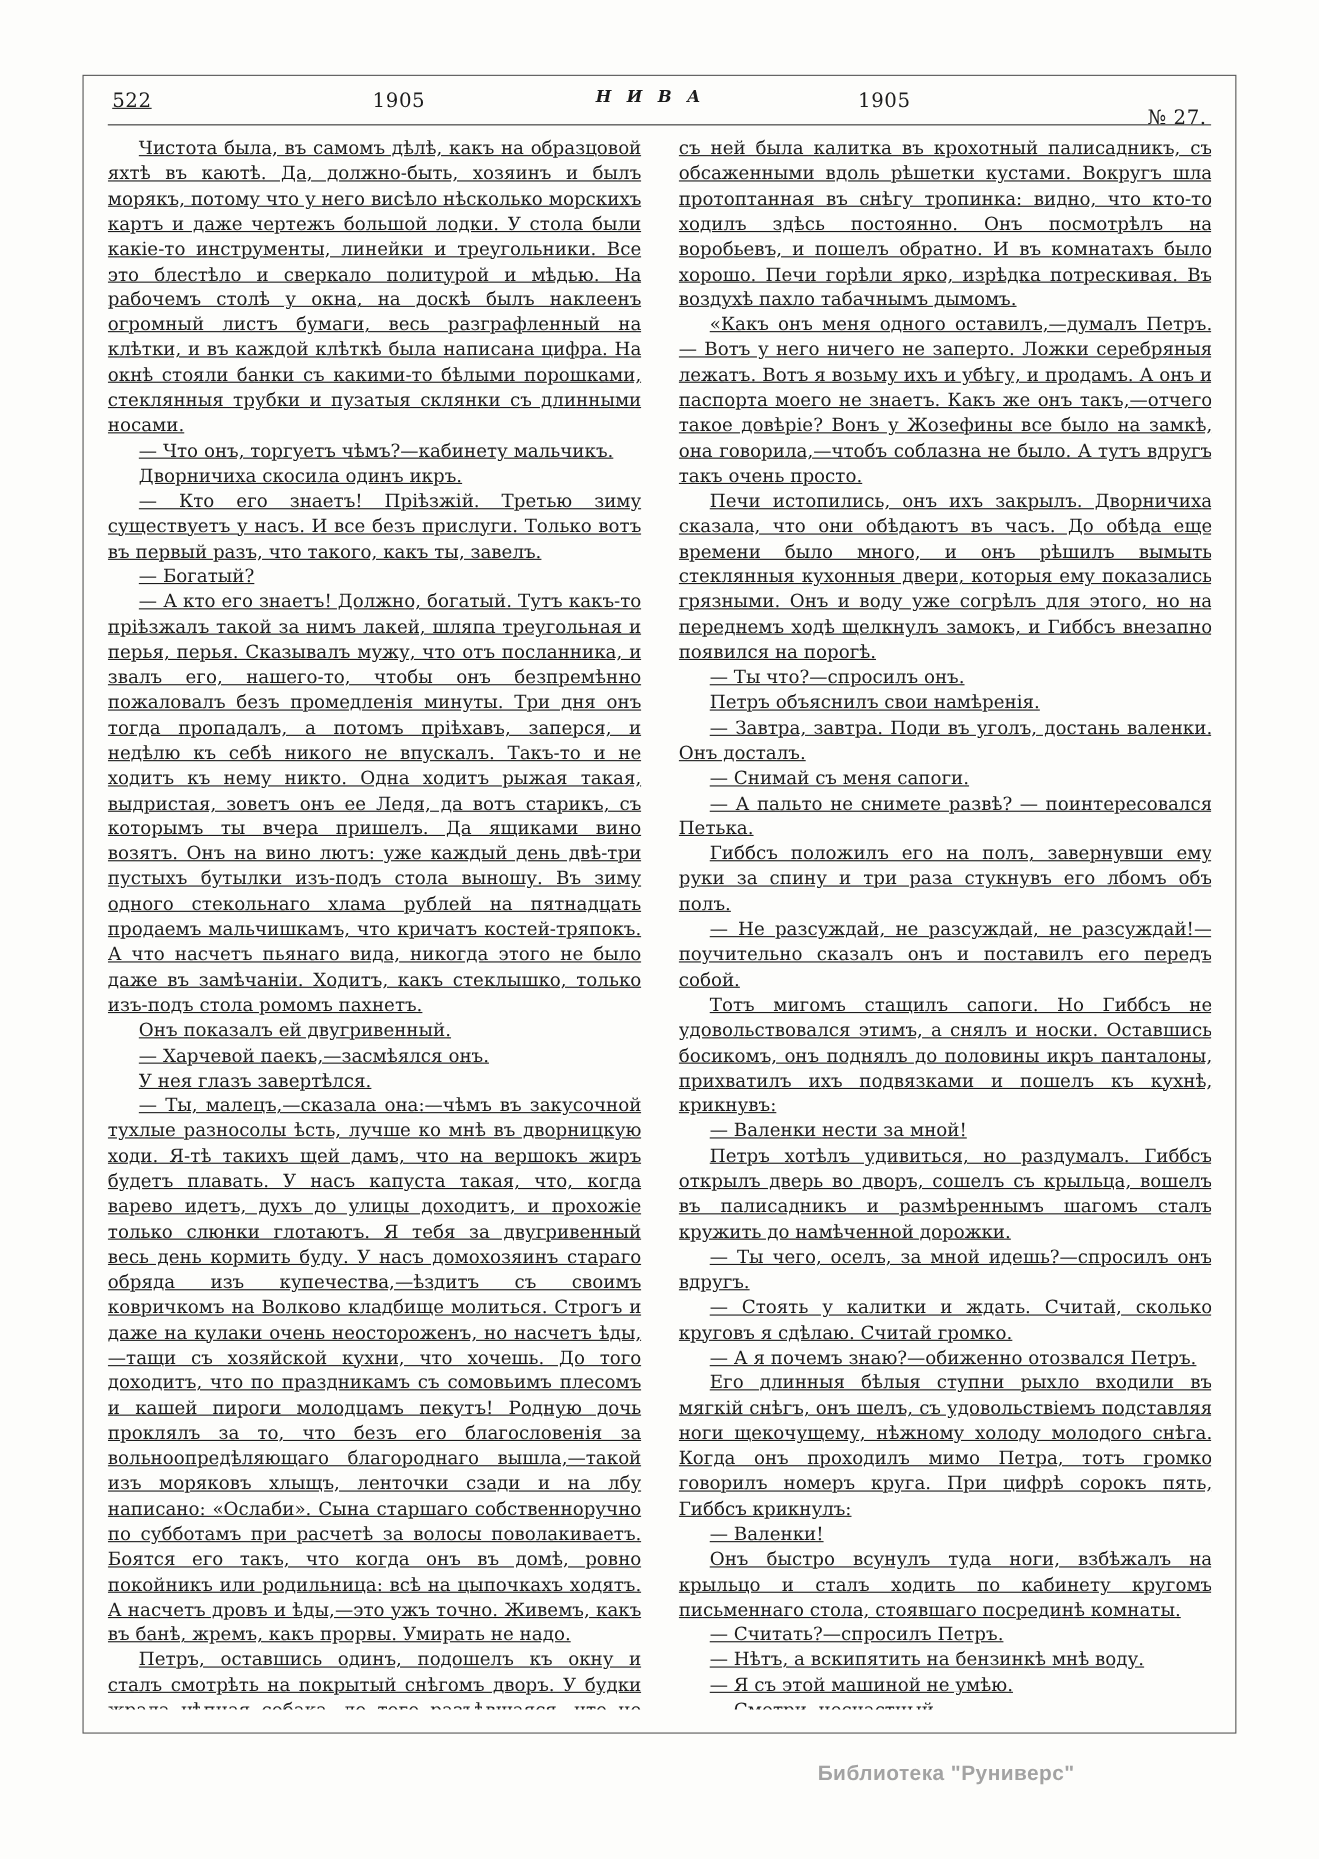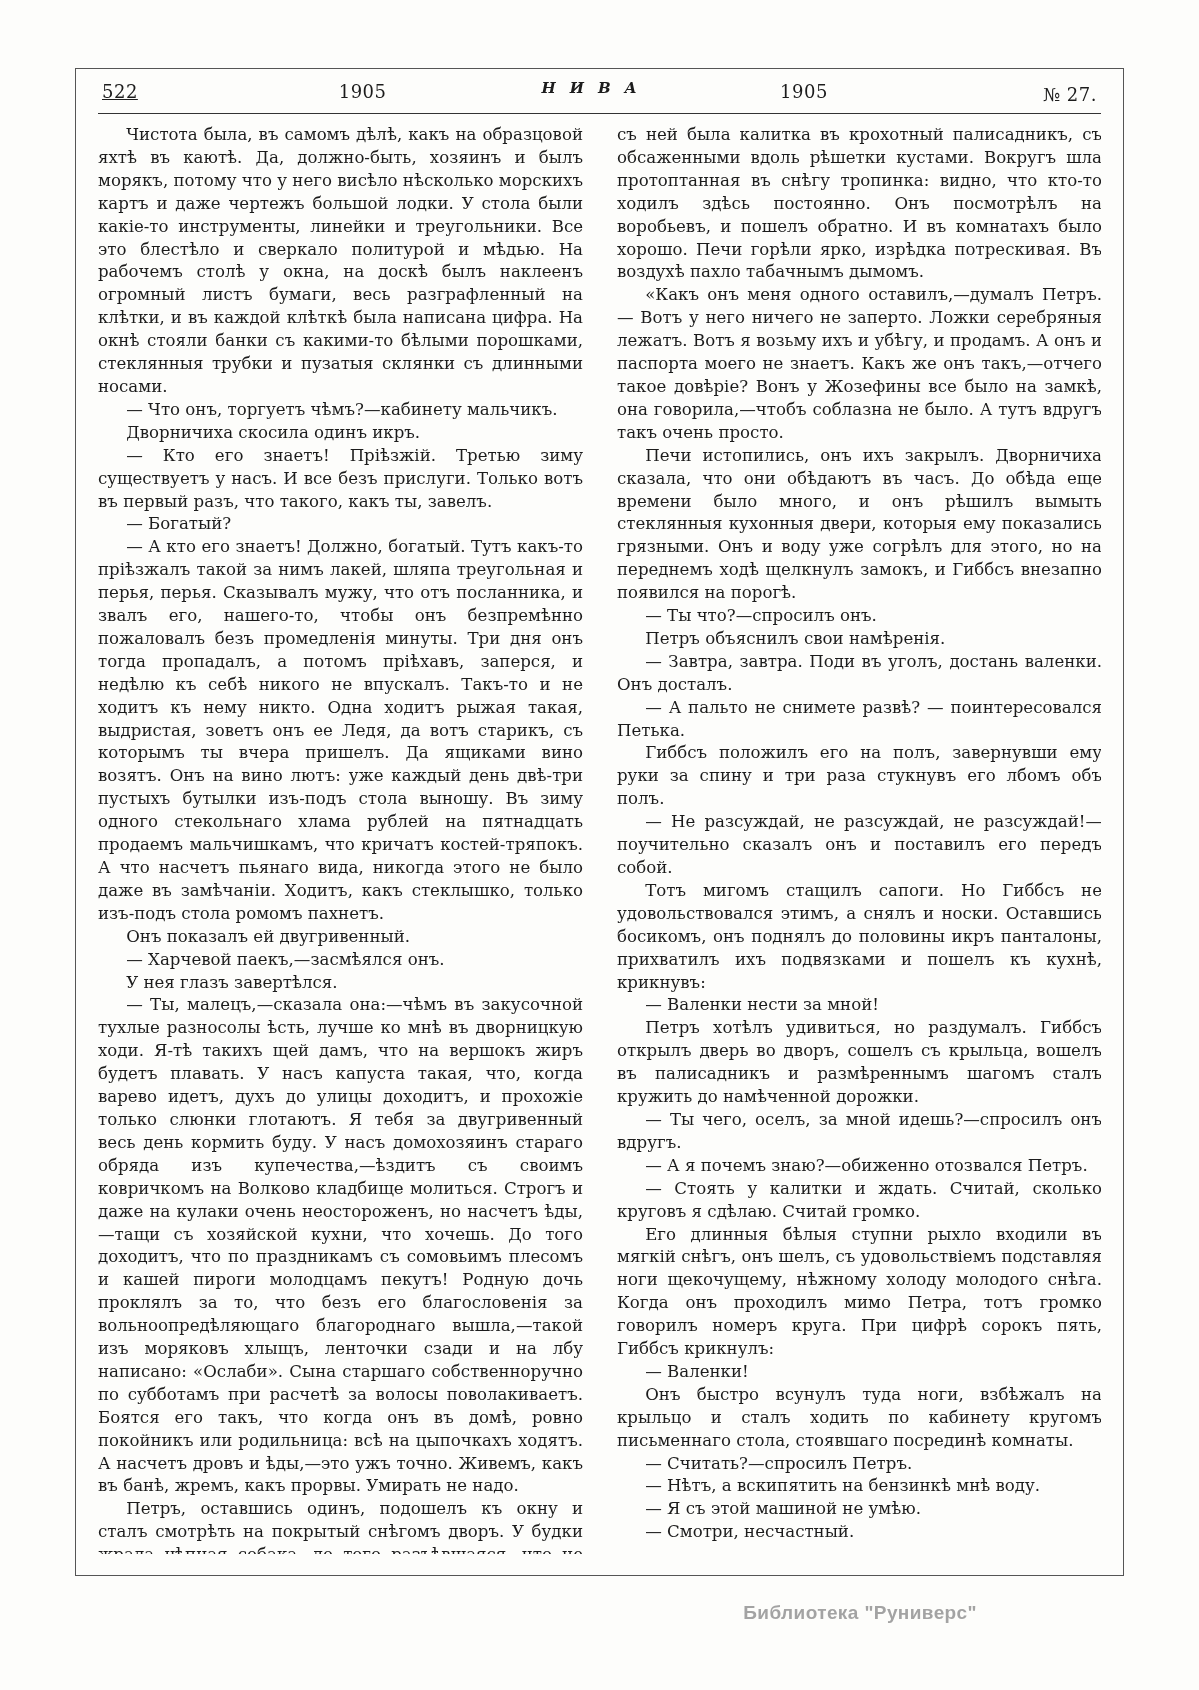--- a/index.html
+++ b/index.html
@@ -22,36 +22,36 @@
     position:relative;height:30px;
     font-size:18px;letter-spacing:.5px;
   }
   .page-header .hnum{position:absolute;left:4px;top:2px;text-decoration:underline;}
   .page-header .hyear-left{position:absolute;left:24%;top:2px;}
   .page-header .htitle{
     position:absolute;left:50%;top:0;transform:translateX(-53%);
     font-size:15px;letter-spacing:14px;font-weight:bold;font-style:italic;
   }
   .page-header .hyear-right{position:absolute;left:68%;top:2px;}
-  .page-header .hissue{position:absolute;right:4px;top:5px;}
+  .page-header .hissue{position:absolute;right:4px;top:18px;}
   .header-rule{
     border:none;border-top:1px solid #333;margin:4px 0 10px 0;
   }
   .columns{
     display:flex;gap:34px;
     height:1430px;overflow:hidden;
   }
   .col{
     width:485px;flex:0 0 485px;
     font-size:16.6px;line-height:22.9px;
     text-align:justify;
     overflow:hidden;
   }
   .col p{margin:0;}
-  .para{text-indent:1.7em;}
+  .para{text-indent:1.7em;text-decoration:underline;}
   .para.no-indent{text-indent:0;}
   .watermark{
     position:absolute;right:222px;bottom:66px;
     font-family:"Liberation Sans","DejaVu Sans",sans-serif;
     font-size:19px;font-weight:600;color:#a3a3a3;letter-spacing:.4px;
   }
 </style>
 </head>
 <body>
 
@@ -82,29 +82,30 @@
           <p class="para">— Ты, малецъ,—сказала она:—чѣмъ въ закусочной тухлые разносолы ѣсть, лучше ко мнѣ въ дворницкую ходи. Я-тѣ такихъ щей дамъ, что на вершокъ жиръ будетъ плавать. У насъ капуста такая, что, когда варево идетъ, духъ до улицы доходитъ, и прохожіе только слюнки глотаютъ. Я тебя за двугривенный весь день кормить буду. У насъ домохозяинъ стараго обряда изъ купечества,—ѣздитъ съ своимъ ковричкомъ на Волково кладбище молиться. Строгъ и даже на кулаки очень неостороженъ, но насчетъ ѣды,—тащи съ хозяйской кухни, что хочешь. До того доходитъ, что по праздникамъ съ сомовьимъ плесомъ и кашей пироги молодцамъ пекутъ! Родную дочь проклялъ за то, что безъ его благословенія за вольноопредѣляющаго благороднаго вышла,—такой изъ моряковъ хлыщъ, ленточки сзади и на лбу написано: «Ослаби». Сына старшаго собственноручно по субботамъ при расчетѣ за волосы поволакиваетъ. Боятся его такъ, что когда онъ въ домѣ, ровно покойникъ или родильница: всѣ на цыпочкахъ ходятъ. А насчетъ дровъ и ѣды,—это ужъ точно. Живемъ, какъ въ банѣ, жремъ, какъ прорвы. Умирать не надо.</p>
           <p class="para">Петръ, оставшись одинъ, подошелъ къ окну и сталъ смотрѣть на покрытый снѣгомъ дворъ. У будки жрала цѣпная собака, до того разъѣвшаяся, что не могла шевелиться. По двору бѣгалъ лопоухій щенокъ и визжалъ, подбрасывая кверху щепку. На заборѣ сидѣло два кота, свѣсивъ хвосты, и, щурясь, посматривали на воробьевъ. За заборомъ виднѣлись березы сада и скворечникъ, придѣланный къ одному изъ стволовъ. Черезъ открытую форточку онъ слышалъ, какъ гдѣ-то рубили что-то, и стукъ ножа о дерево мелкой дробью стоялъ въ тихомъ морозномъ воздухѣ. Только-что разсвѣло, и мутный зимній денёкъ тихо сыпалъ сверху пушистыми мягкими снѣжинками.</p>
         </div>
       <div class="col">
           <p class="para no-indent">съ ней была калитка въ крохотный палисадникъ, съ обсаженными вдоль рѣшетки кустами. Вокругъ шла протоптанная въ снѣгу тропинка: видно, что кто-то ходилъ здѣсь постоянно. Онъ посмотрѣлъ на воробьевъ, и пошелъ обратно. И въ комнатахъ было хорошо. Печи горѣли ярко, изрѣдка потрескивая. Въ воздухѣ пахло табачнымъ дымомъ.</p>
           <p class="para">«Какъ онъ меня одного оставилъ,—думалъ Петръ.— Вотъ у него ничего не заперто. Ложки серебряныя лежатъ. Вотъ я возьму ихъ и убѣгу, и продамъ. А онъ и паспорта моего не знаетъ. Какъ же онъ такъ,—отчего такое довѣріе? Вонъ у Жозефины все было на замкѣ, она говорила,—чтобъ соблазна не было. А тутъ вдругъ такъ очень просто.</p>
           <p class="para">Печи истопились, онъ ихъ закрылъ. Дворничиха сказала, что они обѣдаютъ въ часъ. До обѣда еще времени было много, и онъ рѣшилъ вымыть стеклянныя кухонныя двери, которыя ему показались грязными. Онъ и воду уже согрѣлъ для этого, но на переднемъ ходѣ щелкнулъ замокъ, и Гиббсъ внезапно появился на порогѣ.</p>
           <p class="para">— Ты что?—спросилъ онъ.</p>
           <p class="para">Петръ объяснилъ свои намѣренія.</p>
           <p class="para">— Завтра, завтра. Поди въ уголъ, достань валенки. Онъ досталъ.</p>
+          <p class="para">— Снимай съ меня сапоги.</p>
           <p class="para">— А пальто не снимете развѣ? — поинтересовался Петька.</p>
           <p class="para">Гиббсъ положилъ его на полъ, завернувши ему руки за спину и три раза стукнувъ его лбомъ объ полъ.</p>
           <p class="para">— Не разсуждай, не разсуждай, не разсуждай!—поучительно сказалъ онъ и поставилъ его передъ собой.</p>
           <p class="para">Тотъ мигомъ стащилъ сапоги. Но Гиббсъ не удовольствовался этимъ, а снялъ и носки. Оставшись босикомъ, онъ поднялъ до половины икръ панталоны, прихватилъ ихъ подвязками и пошелъ къ кухнѣ, крикнувъ:</p>
           <p class="para">— Валенки нести за мной!</p>
           <p class="para">Петръ хотѣлъ удивиться, но раздумалъ. Гиббсъ открылъ дверь во дворъ, сошелъ съ крыльца, вошелъ въ палисадникъ и размѣреннымъ шагомъ сталъ кружить до намѣченной дорожки.</p>
           <p class="para">— Ты чего, оселъ, за мной идешь?—спросилъ онъ вдругъ.</p>
+          <p class="para">— Стоять у калитки и ждать. Считай, сколько круговъ я сдѣлаю. Считай громко.</p>
           <p class="para">— А я почемъ знаю?—обиженно отозвался Петръ.</p>
-          <p class="para">— Стоять у калитки и ждать. Считай, сколько круговъ я сдѣлаю. Считай громко.</p>
           <p class="para">Его длинныя бѣлыя ступни рыхло входили въ мягкій снѣгъ, онъ шелъ, съ удовольствіемъ подставляя ноги щекочущему, нѣжному холоду молодого снѣга. Когда онъ проходилъ мимо Петра, тотъ громко говорилъ номеръ круга. При цифрѣ сорокъ пять, Гиббсъ крикнулъ:</p>
           <p class="para">— Валенки!</p>
           <p class="para">Онъ быстро всунулъ туда ноги, взбѣжалъ на крыльцо и сталъ ходить по кабинету кругомъ письменнаго стола, стоявшаго посрединѣ комнаты.</p>
           <p class="para">— Считать?—спросилъ Петръ.</p>
           <p class="para">— Нѣтъ, а вскипятить на бензинкѣ мнѣ воду.</p>
           <p class="para">— Я съ этой машиной не умѣю.</p>
           <p class="para">— Смотри, несчастный.</p>
         </div>
     </div>
 

